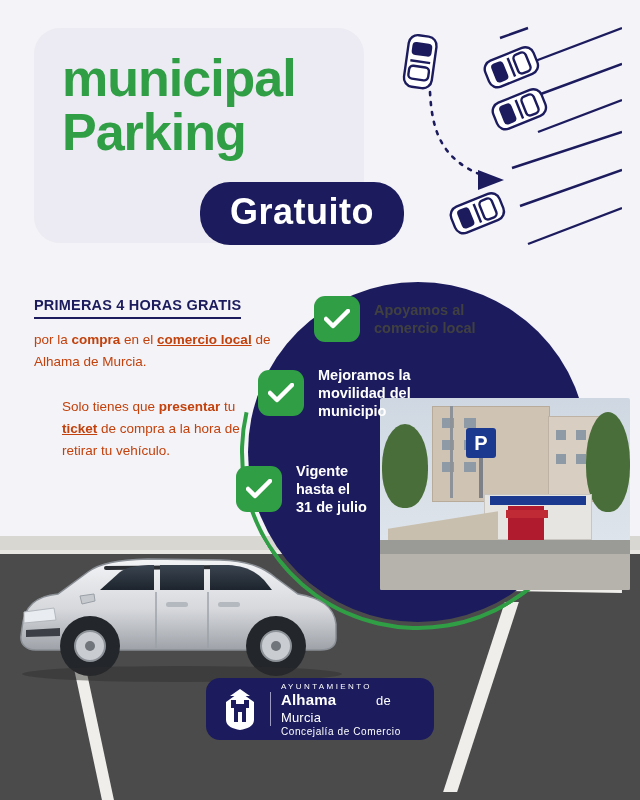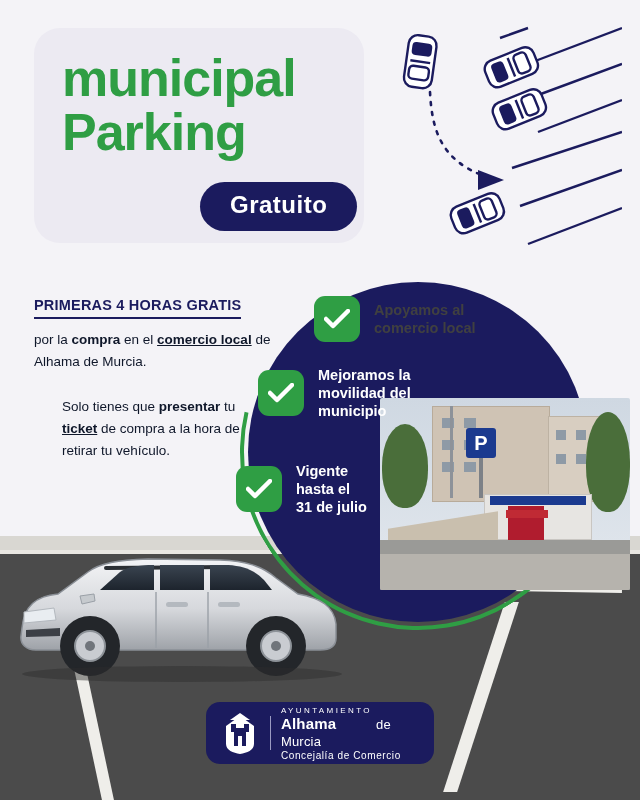--- a/index.html
+++ b/index.html
@@ -37,21 +37,21 @@
     line-height: 1.03;
     letter-spacing: -1px;
   }
   .gratuito-pill {
     position: absolute;
     left: 200px; top: 182px;
     background: #1b1b5e;
     color: #ffffff;
     border-radius: 30px;
     padding: 9px 30px 12px 30px;
-    font-size: 24px;
+    font-size: 36px;
     font-weight: bold;
     letter-spacing: 0.5px;
   }
 
   
   .diagram { position: absolute; right: 18px; top: 20px; width: 230px; height: 245px; }
 
   
   .navy-circle {
     position: absolute;
@@ -126,21 +126,21 @@
   .headline {
     color: #1b1b5e;
     font-weight: bold;
     font-size: 14.5px;
     letter-spacing: 0.2px;
     border-bottom: 2px solid #1b1b5e;
     padding-bottom: 4px;
     display: inline-block;
   }
   .para {
-    color: #0f172a;
+    color: #c2410c;
     font-size: 13.5px;
     line-height: 1.65;
     margin-top: 10px;
   }
   .para .b { font-weight: bold; }
   .para .u { font-weight: bold; text-decoration: underline; }
   .para2 { margin-top: 22px; margin-left: 28px; }
 
   
   .road {
@@ -154,21 +154,21 @@
     position: absolute;
     background: #efeeea;
   }
   .curb { position:absolute; left:0; top:-14px; width:640px; height:14px; background:#d9d7d2; }
 
   .car { position: absolute; left: 14px; bottom: 118px; width: 330px; height: 150px; }
 
   
   .footer {
     position: absolute;
-    left: 206px; bottom: 36px;
+    left: 206px; bottom: 60px;
     width: 228px; height: 62px;
     background: #1b1b5e;
     border-radius: 14px;
     display: flex; align-items: center;
     padding: 0 14px;
   }
   .crest { width: 40px; height: 46px; flex: 0 0 auto; }
   .divider-v { width: 1px; height: 34px; background: #9a9ac2; margin: 0 10px; }
   .foot-text { color: #ffffff; }
   .foot-1 { font-size: 8px; letter-spacing: 2.4px; }

